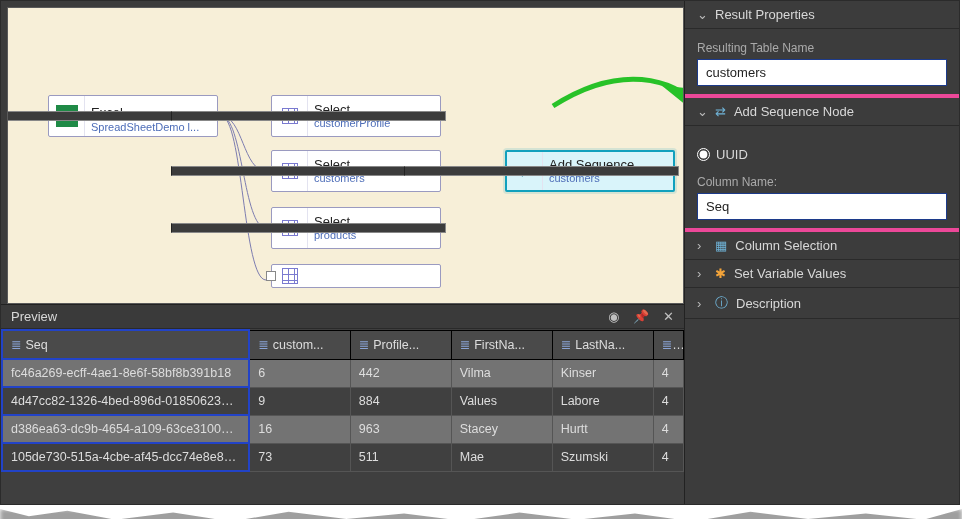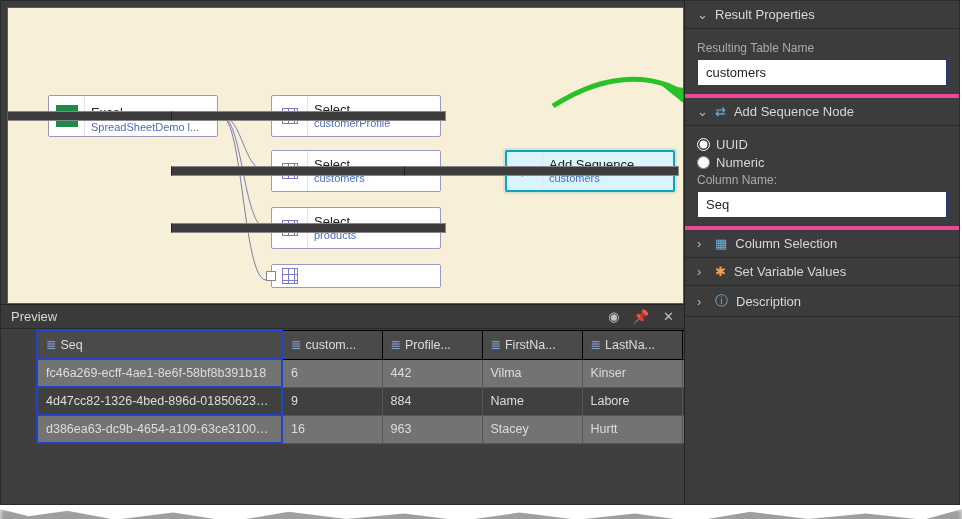--- a/index.html
+++ b/index.html
@@ -132,21 +132,21 @@
     background:#3c3c3c;
   }
   .sect-head .chev { width:10px; display:inline-block; color:#bbb; }
   .sect-head .hicon { color:#f3a43a; }
   .label { font-size:12px; color:#aaa; margin:4px 0; }
   input.tx {
     width:100%; padding:5px 8px;
     background:#fff; border:1px solid #1c3a8a;
     font-size:13px; color:#222;
   }
-  .radio-row { display:flex; align-items:center; gap:6px; margin:3px 0; color:#d8d8d8; font-size:13px;}
+  .radio-row { display:flex; align-items:center; gap:6px; margin:13px 0; color:#d8d8d8; font-size:13px;}
   input[type=radio]{ accent-color:#fff; width:13px; height:13px;}
   
   
   .ic-excel {
     width:22px; height:22px; background:#1f8a46;
     display:flex; align-items:center; justify-content:center;
     color:#fff; font-weight:bold; font-size:12px;
   }
   .ic-grid {
     display:inline-block;
@@ -267,21 +267,21 @@
 
     <div class="preview">
       <div class="preview-head">
         <span>Preview</span>
         <span class="preview-icons">
           <span>◉</span>
           <span>📌</span>
           <span>✕</span>
         </span>
       </div>
-      <div style="overflow:auto; flex:1;padding-left:35px;">
+      <div style="overflow:auto; flex:1;">
       <table class="grid">
         <colgroup>
           <col style="width:245px">
               <col style="width:100px">
               <col style="width:100px">
               <col style="width:100px">
               <col style="width:100px">
               <col style="width:30px">
         </colgroup>
         <thead>
@@ -300,32 +300,40 @@
                 <td>6</td>
                 <td>442</td>
                 <td>Vilma</td>
                 <td>Kinser</td>
                 <td>4</td>
               </tr>
               <tr>
                 <td class="col-seq-frame">4d47cc82-1326-4bed-896d-0185062355f9</td>
                 <td>9</td>
                 <td>884</td>
-                <td>Name</td>
+                <td>Values</td>
                 <td>Labore</td>
                 <td>4</td>
               </tr>
               <tr>
                 <td class="col-seq-frame">d386ea63-dc9b-4654-a109-63ce3100e034</td>
                 <td>16</td>
                 <td>963</td>
                 <td>Stacey</td>
                 <td>Hurtt</td>
                 <td>4</td>
               </tr>
+              <tr>
+                <td class="col-seq-frame">105de730-515a-4cbe-af45-dcc74e8e88df</td>
+                <td>73</td>
+                <td>511</td>
+                <td>Mae</td>
+                <td>Szumski</td>
+                <td>4</td>
+              </tr>
             </tbody>
       </table>
       </div>
     </div>
   </div>
 
   <div class="right">
     <div class="sect-head">
       <span class="chev">⌄</span>
       <span>Result Properties</span>
@@ -338,24 +346,20 @@
     <div class="sect-head">
       <span class="chev">⌄</span>
       <span style="color:#6fb2d6">⇄</span>
       <span>Add Sequence Node</span>
     </div>
     <div class="sect">
       <label class="radio-row">
         <input type="radio" name="seqtype" checked="" style="">
         <span>UUID</span>
       </label>
-      <label class="radio-row">
-        <input type="radio" name="seqtype" style="">
-        <span>Numeric</span>
-      </label>
       <div class="label" style="margin-top:0">Column Name:</div>
       <input class="tx" value="Seq" style="">
     </div>
 
     <div class="sect-head">
       <span class="chev">›</span>
       <span style="color:#6fb2d6">▦</span>
       <span>Column Selection</span>
     </div>
     <div class="sect-head">

